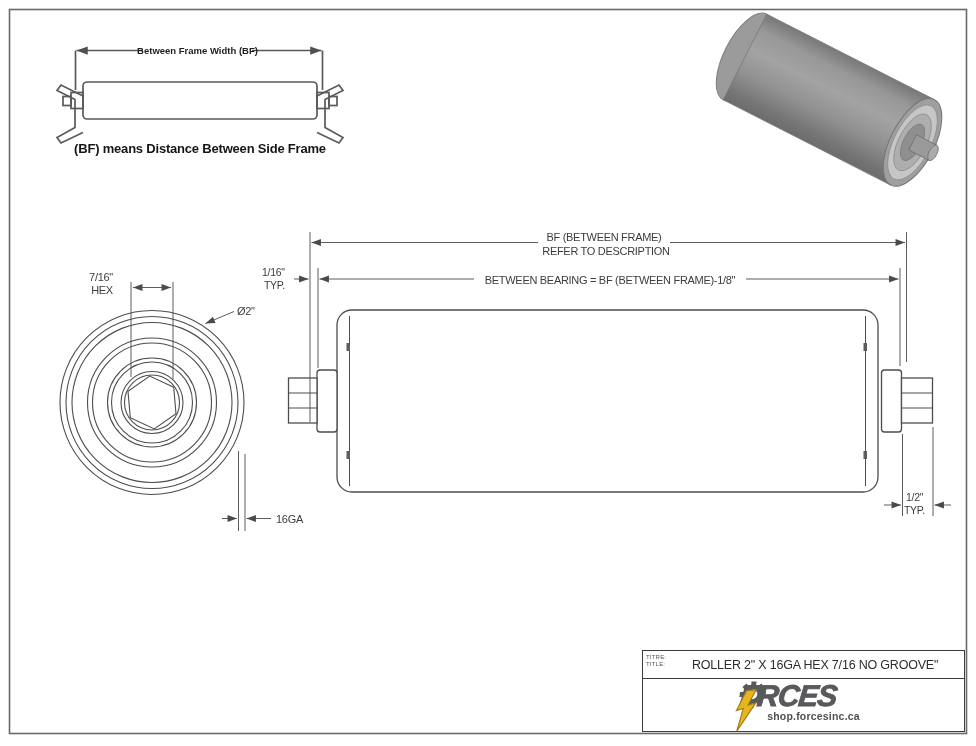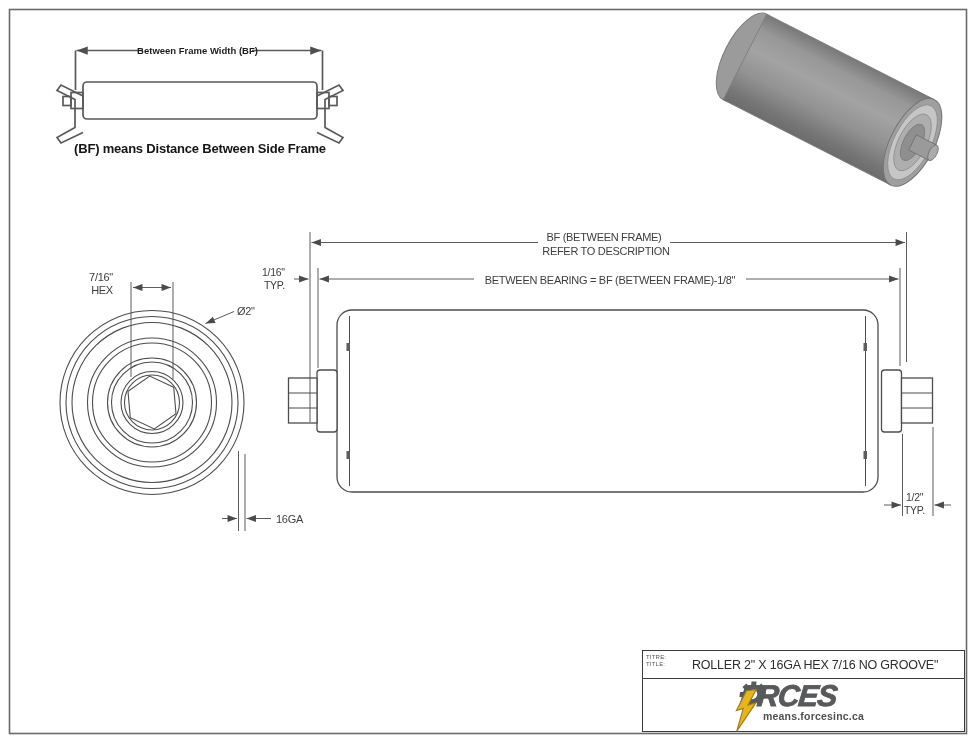--- a/index.html
+++ b/index.html
@@ -180,15 +180,15 @@
           <rect x="-2.6" y="-13.5" width="5.2" height="6" transform="rotate(180)"></rect>
           <rect x="-2.6" y="-13.5" width="5.2" height="6" transform="rotate(225)"></rect>
           <rect x="-2.6" y="-13.5" width="5.2" height="6" transform="rotate(270)"></rect>
           <rect x="-2.6" y="-13.5" width="5.2" height="6" transform="rotate(315)"></rect>
           <circle cx="0" cy="0" r="10"></circle>
         </g>
         <circle cx="0" cy="0" r="4.8" fill="#ffffff"></circle>
       </svg>
       <span>RCES</span>
     </div>
-    <div class="site">means.forcesinc.ca</div>
+    <div class="site">shop.forcesinc.ca</div>
   </div>
 </div>
 
 </body></html>

